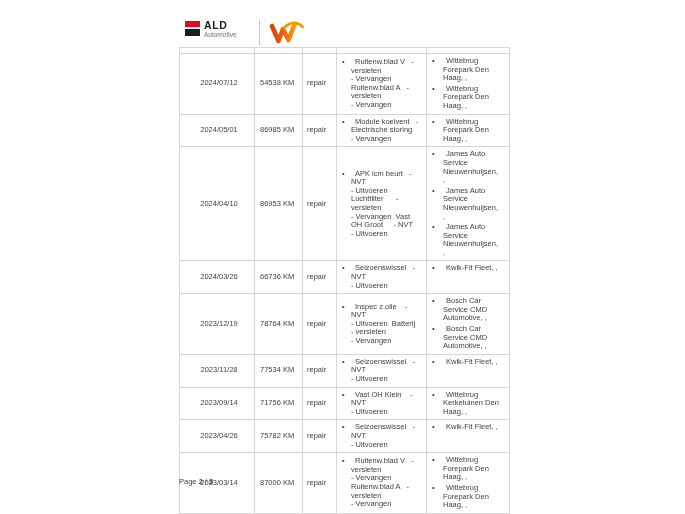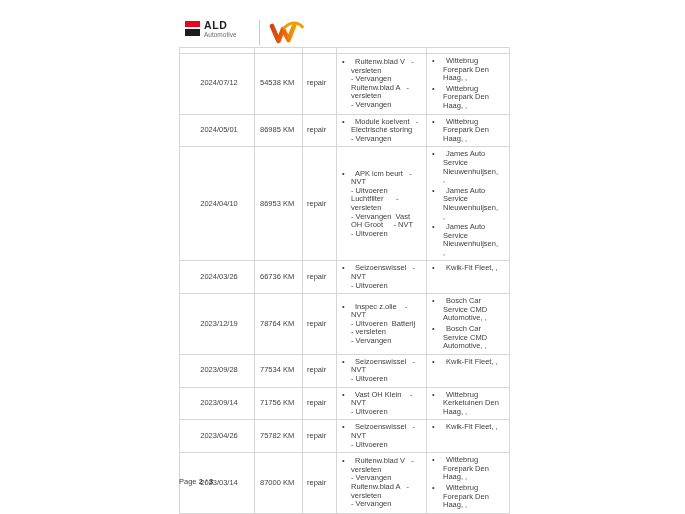--- a/index.html
+++ b/index.html
@@ -175,21 +175,21 @@
 - versleten
 - Vervangen</div>
             </div>
           </td>
           <td class="c-sup">
             <div class="sup-item"><span class="bullet">•</span><span>Bosch Car Service CMD Automotive, ,</span></div>
             <div class="sup-item"><span class="bullet">•</span><span>Bosch Car Service CMD Automotive, ,</span></div>
           </td>
         </tr>
         <tr>
-          <td class="c-date">2023/09/28</td>
+          <td class="c-date">2023/11/28</td>
           <td class="c-km">77534 KM</td>
           <td class="c-type">repair</td>
           <td class="c-desc">
             <div class="desc">
               <span class="bullet">•</span>
               <div class="desc-text">Seizoenswissel   -
 NVT
 - Uitvoeren</div>
             </div>
           </td>

